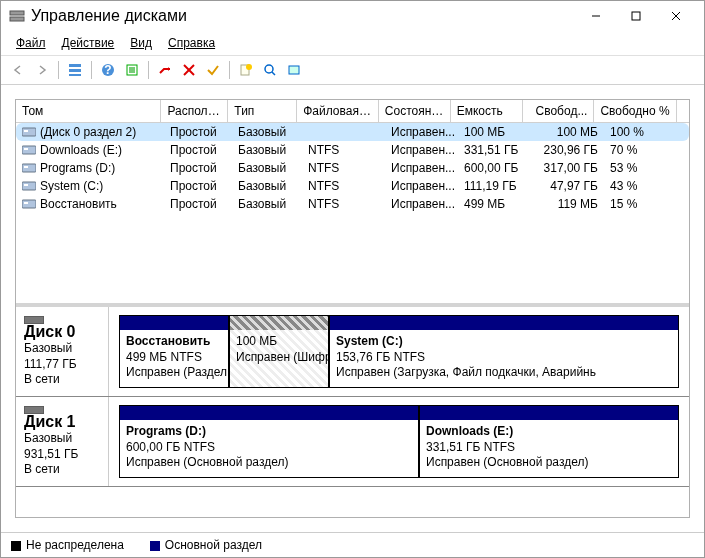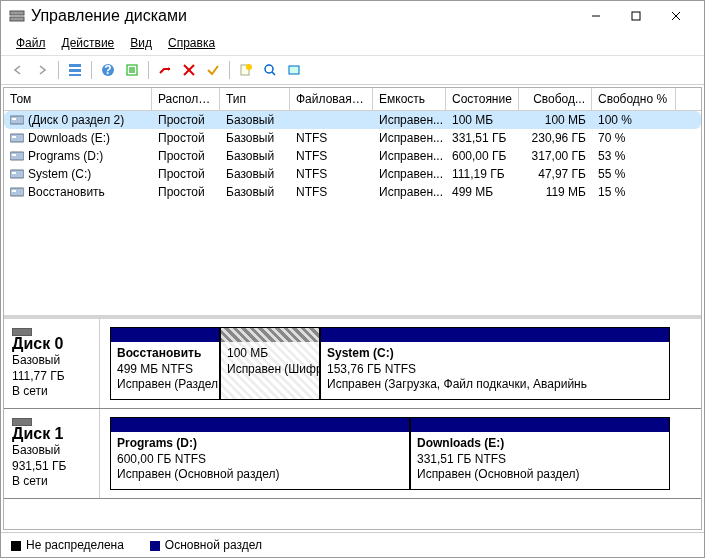--- a/index.html
+++ b/index.html
@@ -13,21 +13,21 @@
 
 .menubar { display: flex; gap: 2px; padding: 2px 8px; border-bottom: 1px solid #e0e0e0; }
 .menu-item { padding: 3px 7px; cursor: pointer; }
 .menu-item .u { text-decoration: underline; }
 
 .toolbar { display: flex; align-items: center; gap: 2px; padding: 3px 6px; border-bottom: 1px solid #d0d0d0; }
 .tool-btn { width: 22px; height: 22px; display: flex; align-items: center; justify-content: center; cursor: pointer; border: 1px solid transparent; }
 .tool-sep { width: 1px; height: 18px; background: #c0c0c0; margin: 0 3px; }
 .tool-btn.disabled { opacity: 0.4; cursor: default; }
 
-.content-area { flex: 1; display: flex; flex-direction: column; border: 1px solid #b0b0b0; margin: 2px; overflow: hidden; }
+.content-area { flex: 1; display: flex; flex-direction: column; border: 1px solid #b0b0b0; margin: 14px; overflow: hidden; }
 
 .volume-list { flex: 1; overflow: auto; border-bottom: 4px solid #d4d4d4; position: relative; }
 .vol-header { display: flex; background: #fff; border-bottom: 1px solid #d0d0d0; position: sticky; top: 0; }
 .vol-header-cell { padding: 4px 6px; border-right: 1px solid #d0d0d0; white-space: nowrap; overflow: hidden; text-overflow: ellipsis; font-size: 12px; cursor: pointer; }
 .vol-row { display: flex; cursor: pointer; }
 .vol-row.selected { background: #cce8ff; border-radius: 6px; }
 .vol-cell { padding: 2px 6px; white-space: nowrap; overflow: hidden; text-overflow: ellipsis; font-size: 12px; display: flex; align-items: center; }
 .vol-icon { width: 14px; height: 12px; margin-right: 4px; flex-shrink: 0; }
 
 .col-tom { width: 148px; }
@@ -165,22 +165,22 @@
 </div>
 
 <div class="content-area">
 
   <div class="volume-list">
     <div class="vol-header">
       <div class="vol-header-cell col-tom">Том</div>
       <div class="vol-header-cell col-rasp">Располо...</div>
       <div class="vol-header-cell col-tip">Тип</div>
       <div class="vol-header-cell col-fs">Файловая с...</div>
+      <div class="vol-header-cell col-state">Состояние</div>
       <div class="vol-header-cell col-cap">Емкость</div>
-      <div class="vol-header-cell col-state">Состояние</div>
       <div class="vol-header-cell col-free">Свобод...</div>
       <div class="vol-header-cell col-freepc">Свободно %</div>
       <div class="vol-header-cell" style="flex:1;border-right:none;"></div>
     </div>
     <div id="vol-rows">
         <div class="vol-row selected">
           <div class="vol-cell col-tom">
             <span class="vol-icon"><svg width="14" height="12">
                 <rect x="0" y="2" width="14" height="8" rx="1" fill="#b0c4de" stroke="#678"></rect>
                 <rect x="2" y="4" width="4" height="2" fill="#fff"></rect>
@@ -234,21 +234,21 @@
                 <rect x="2" y="4" width="4" height="2" fill="#fff"></rect>
               </svg></span>
             <span>System (C:)</span>
           </div>
           <div class="vol-cell col-rasp">Простой</div>
           <div class="vol-cell col-tip">Базовый</div>
           <div class="vol-cell col-fs">NTFS</div>
           <div class="vol-cell col-state">Исправен...</div>
           <div class="vol-cell col-cap">111,19 ГБ</div>
           <div class="vol-cell col-free">47,97 ГБ</div>
-          <div class="vol-cell col-freepc">55 %</div>
+          <div class="vol-cell col-freepc">43 %</div>
         </div>
         <div class="vol-row">
           <div class="vol-cell col-tom">
             <span class="vol-icon"><svg width="14" height="12">
                 <rect x="0" y="2" width="14" height="8" rx="1" fill="#b0c4de" stroke="#678"></rect>
                 <rect x="2" y="4" width="4" height="2" fill="#fff"></rect>
               </svg></span>
             <span>Восстановить</span>
           </div>
           <div class="vol-cell col-rasp">Простой</div>

